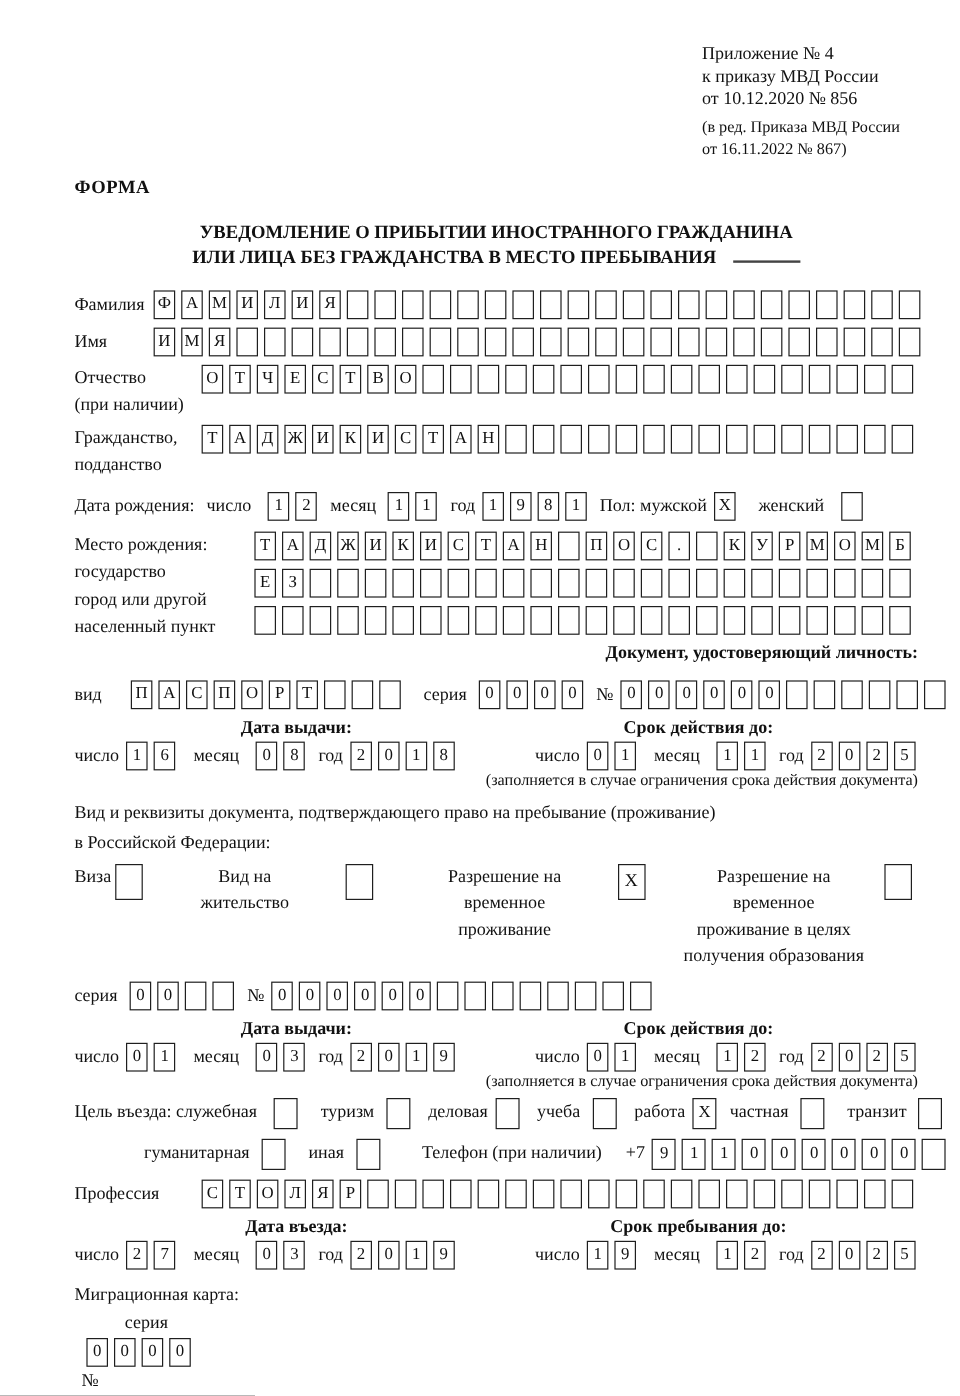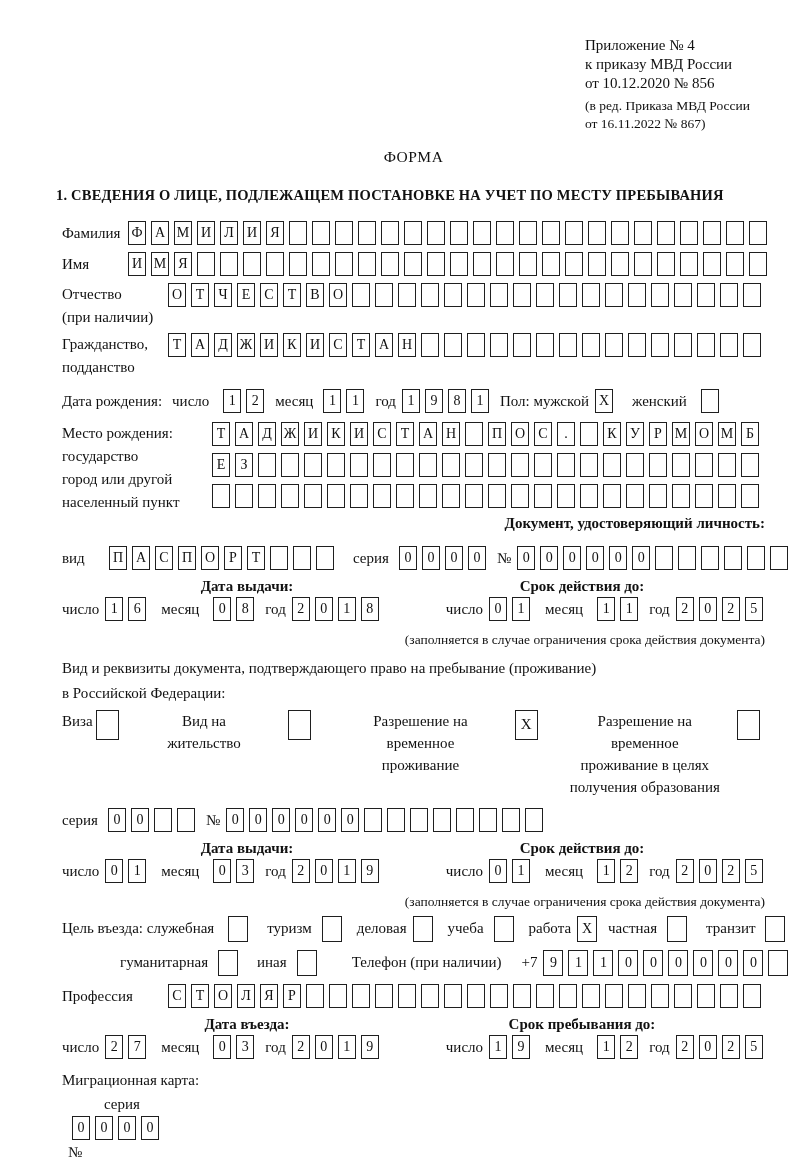--- a/index.html
+++ b/index.html
@@ -4,21 +4,21 @@
 <style>
   html,body { margin:0; padding:0; background:#888; }
   .page {
     width:800px; height:1163px; margin:0 auto; background:#ffffff;
     font-family:"Liberation Serif","DejaVu Serif",serif; color:#111;
     box-sizing:border-box; padding:36px 35px 10px 62px; overflow:hidden; position:relative;
   }
   
   .refblock { margin-left:523px; font-size:15px; line-height:19px; }
   .refblock .ed { font-size:13.5px; line-height:18px; margin-top:4px; }
-  .forma { text-align:center; font-weight:normal; font-size:15.5px; margin-top:15px; letter-spacing:0.5px; }
+  .forma { text-align:left; font-weight:bold; font-size:15.5px; margin-top:15px; letter-spacing:0.5px; }
   
   .title { text-align:center; font-weight:bold; font-size:15.5px; line-height:21px; margin-top:17px; }
   .blankline { display:inline-block; width:56px; border-bottom:2px solid #444; height:13px; margin-left:14px; }
   .sect { font-weight:bold; font-size:14.5px; margin-top:21px; margin-left:-6px; letter-spacing:0.2px; }
   
   .frow { display:flex; align-items:flex-start; margin-top:7px; }
   .lbl { font-size:15px; line-height:24px; white-space:nowrap; }
   .w66  { width:66px;  flex:none; }
   .w106 { width:106px; flex:none; }
   .w150 { width:150px; flex:none; }
@@ -34,21 +34,21 @@
   .cellcol .cells { margin-bottom:7px; }
   .cb .cell { width:23px; height:30px; line-height:27px; font-size:15px; }
   .cb2 .cell { width:20px; height:26px; line-height:23px; }
   .gap6  { margin-left:6px; }  .gap10 { margin-left:10px; }
   .gap14 { margin-left:14px; } .gap20 { margin-left:20px; }
   .gap30 { margin-left:30px; }
   
   .dhrow { display:flex; margin-top:8px; font-size:15px; font-weight:bold;align-items:flex-end; }
   .dh1 { width:370px; text-align:center; flex:none; }
   .dh2 { width:300px; text-align:center; flex:none; }
-  .note { text-align:right; font-size:13.5px; margin-top:11px; }
+  .note { text-align:right; font-size:13.5px; margin-top:0; }
   .para { font-size:15px; line-height:25px; margin-top:8px; }
   
   .visarow { display:flex; align-items:flex-start; margin-top:4px; }
   .vlabel { font-size:15px; line-height:22px; text-align:center; }
   .vitem { display:flex; align-items:flex-start; }
   .centerhead { text-align:center; font-weight:bold; font-size:15px; margin-top:6px; }
 </style>
 </head>
 <body>
 
@@ -58,22 +58,25 @@
     <div>Приложение № 4</div>
     <div>к приказу МВД России</div>
     <div>от 10.12.2020 № 856</div>
     <div class="ed">
       <div>(в ред. Приказа МВД России</div>
       <div>от 16.11.2022 № 867)</div>
     </div>
   </div>
   <div class="forma">ФОРМА</div>
 
-
-  <div class="sect">1. СВЕДЕНИЯ О ЛИЦЕ, ПОДЛЕЖАЩЕМ ПОСТАНОВКЕ НА УЧЕТ ПО МЕСТУ ПРЕБЫВАНИЯ</div>
+  <div class="title">
+    <div>УВЕДОМЛЕНИЕ О ПРИБЫТИИ ИНОСТРАННОГО ГРАЖДАНИНА</div>
+    <div><span>ИЛИ ЛИЦА БЕЗ ГРАЖДАНСТВА В МЕСТО ПРЕБЫВАНИЯ</span><span class="blankline"></span></div>
+  </div>
+
 
   <div class="frow" style="margin-top:17px;">
     <span class="lbl w66">Фамилия</span>
     <span class="cells">
         <span class="cell">Ф</span>
         <span class="cell">А</span>
         <span class="cell">М</span>
         <span class="cell">И</span>
         <span class="cell">Л</span>
         <span class="cell">И</span>

